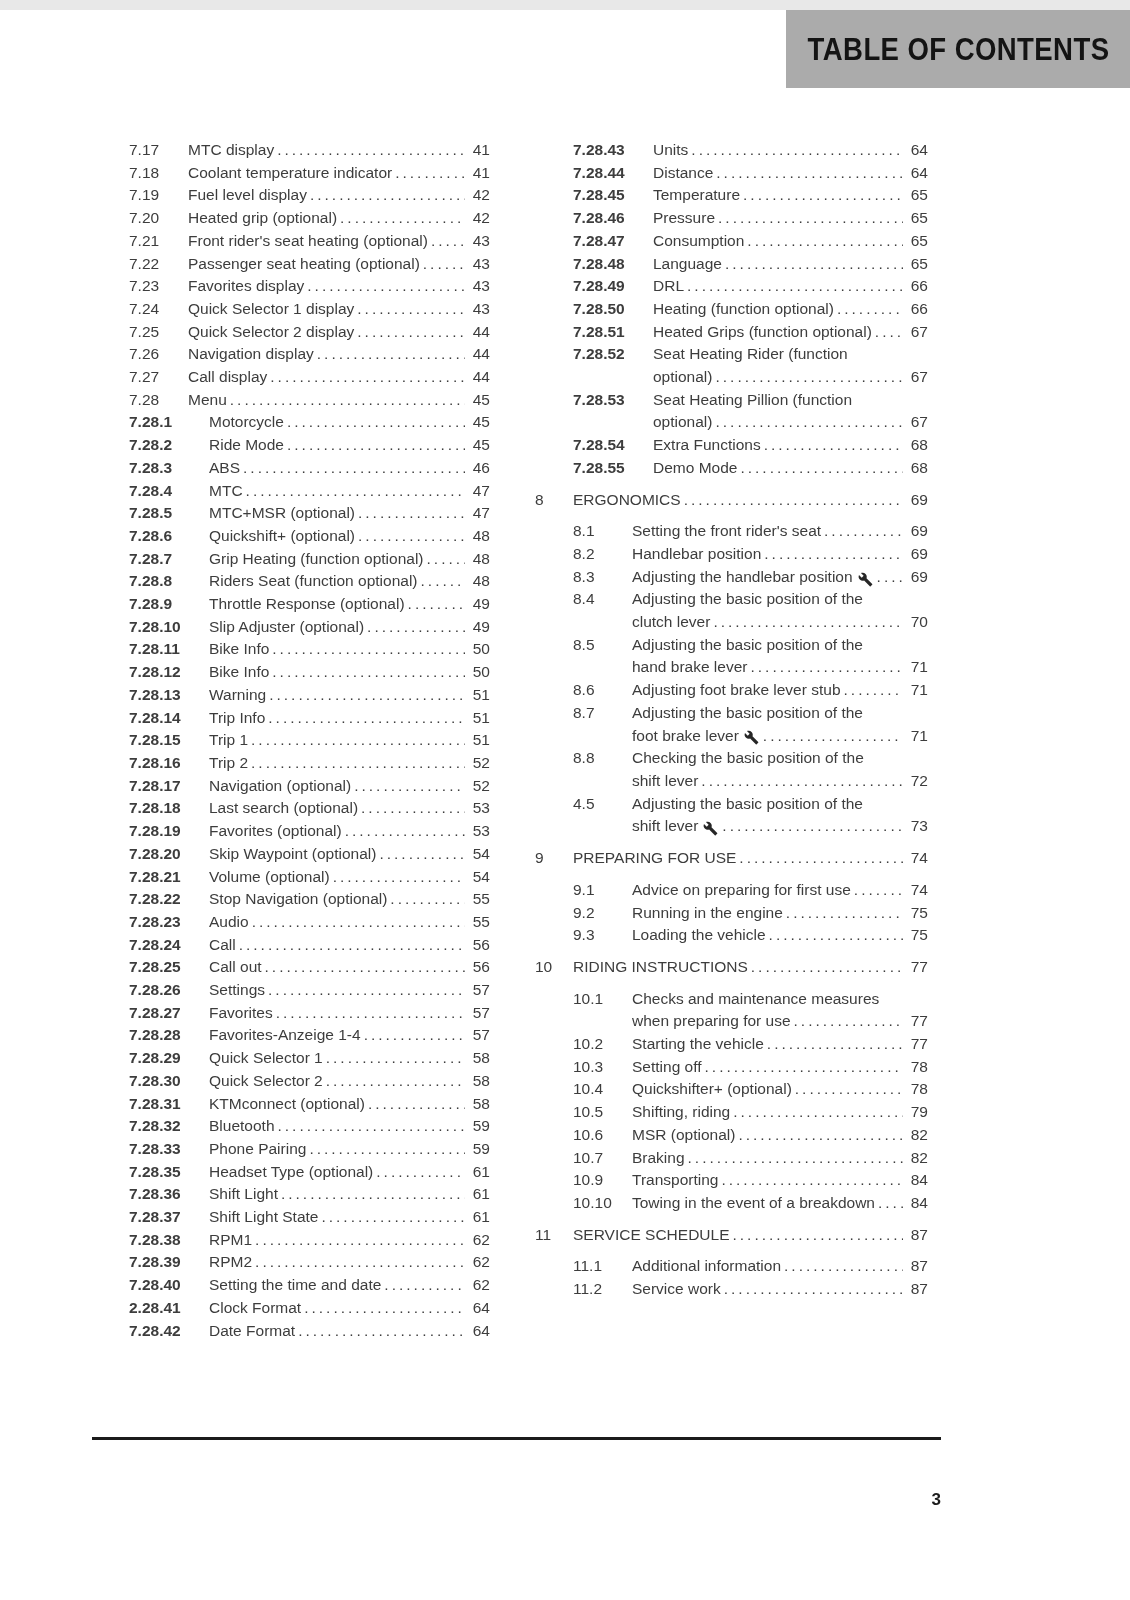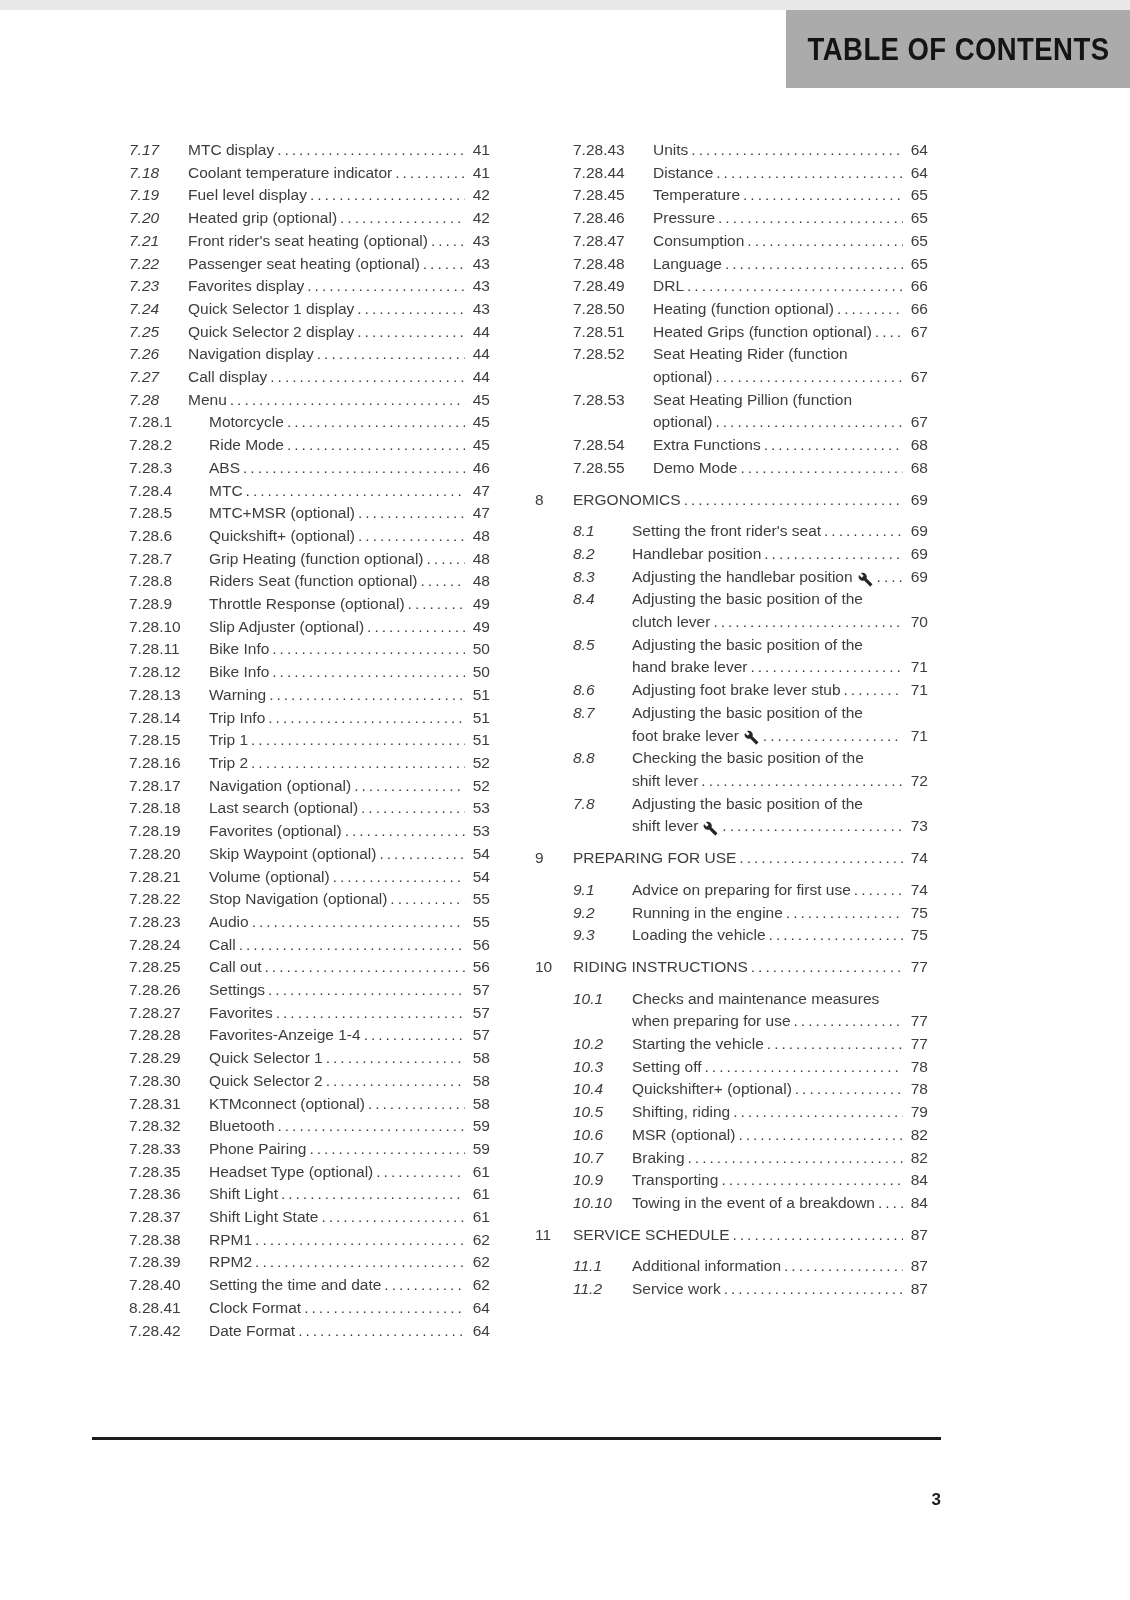--- a/index.html
+++ b/index.html
@@ -26,22 +26,22 @@
   
   .col{position:absolute;top:129px;font-size:15.5px;line-height:22.7px;}
   .col-left{left:91px;width:399px;}
   .col-right{left:535px;width:393px;}
   .entry{display:flex;align-items:flex-start;}
   .entry .num{flex-shrink:0;}
   .entry .body{flex:1;min-width:0;}
   .l1 .num{width:38px;}
   .l1{margin:9px 0;}
   .l2,.l3{padding-left:38px;}
-  .l2 .num{width:59px;font-style:italic;}
-  .l3 .num{width:80px;}
+  .l2 .num{width:59px;}
+  .l3 .num{width:80px;font-weight:bold;}
   .last-line{display:flex;align-items:baseline;}
   .last-line .txt{white-space:nowrap;}
   .leader{
     flex:1;overflow:hidden;white-space:nowrap;
     letter-spacing:3px;margin:0 7px 0 3px;
   }
   .leader::after{content:"..........................................................................................";}
   .pagenum{flex-shrink:0;min-width:18px;text-align:right;}
   .wrench{display:inline-block;width:15px;height:15px;margin:0 1px 0 5px;align-self:center;}
   .wrench svg{width:100%;height:100%;fill:#262626;display:block;transform:translateY(2px);}
@@ -566,21 +566,21 @@
         <span class="num">7.28.40</span>
         <div class="body">
           <div class="last-line">
             <span class="txt">Setting the time and date</span>
             <span class="leader"></span>
             <span class="pagenum">62</span>
           </div>
         </div>
       </div>
       <div class="entry l3">
-        <span class="num">8.28.41</span>
+        <span class="num">2.28.41</span>
         <div class="body">
           <div class="last-line">
             <span class="txt">Clock Format</span>
             <span class="leader"></span>
             <span class="pagenum">64</span>
           </div>
         </div>
       </div>
       <div class="entry l3">
         <span class="num">7.28.42</span>
@@ -824,21 +824,21 @@
         <div class="body">
           <div class="wrap-line">Checking the basic position of the</div>
           <div class="last-line">
             <span class="txt">shift lever</span>
             <span class="leader"></span>
             <span class="pagenum">72</span>
           </div>
         </div>
       </div>
       <div class="entry l2">
-        <span class="num">7.8</span>
+        <span class="num">4.5</span>
         <div class="body">
           <div class="wrap-line">Adjusting the basic position of the</div>
           <div class="last-line">
             <span class="txt">shift lever</span>
             <span class="wrench">
               <svg viewBox="0 0 24 24">
                 <path d="M22.7 19l-9.1-9.1c.9-2.3.4-5-1.5-6.9-2-2-5-2.4-7.4-1.3L9 6 6 9 1.6 4.7C.4 7.1.9 10.1 2.9 12.1c1.9 1.9 4.6 2.4 6.9 1.5l9.1 9.1c.4.4 1 .4 1.4 0l2.3-2.3c.5-.4.5-1.1.1-1.4z"></path>
               </svg>
             </span>
             <span class="leader"></span>

